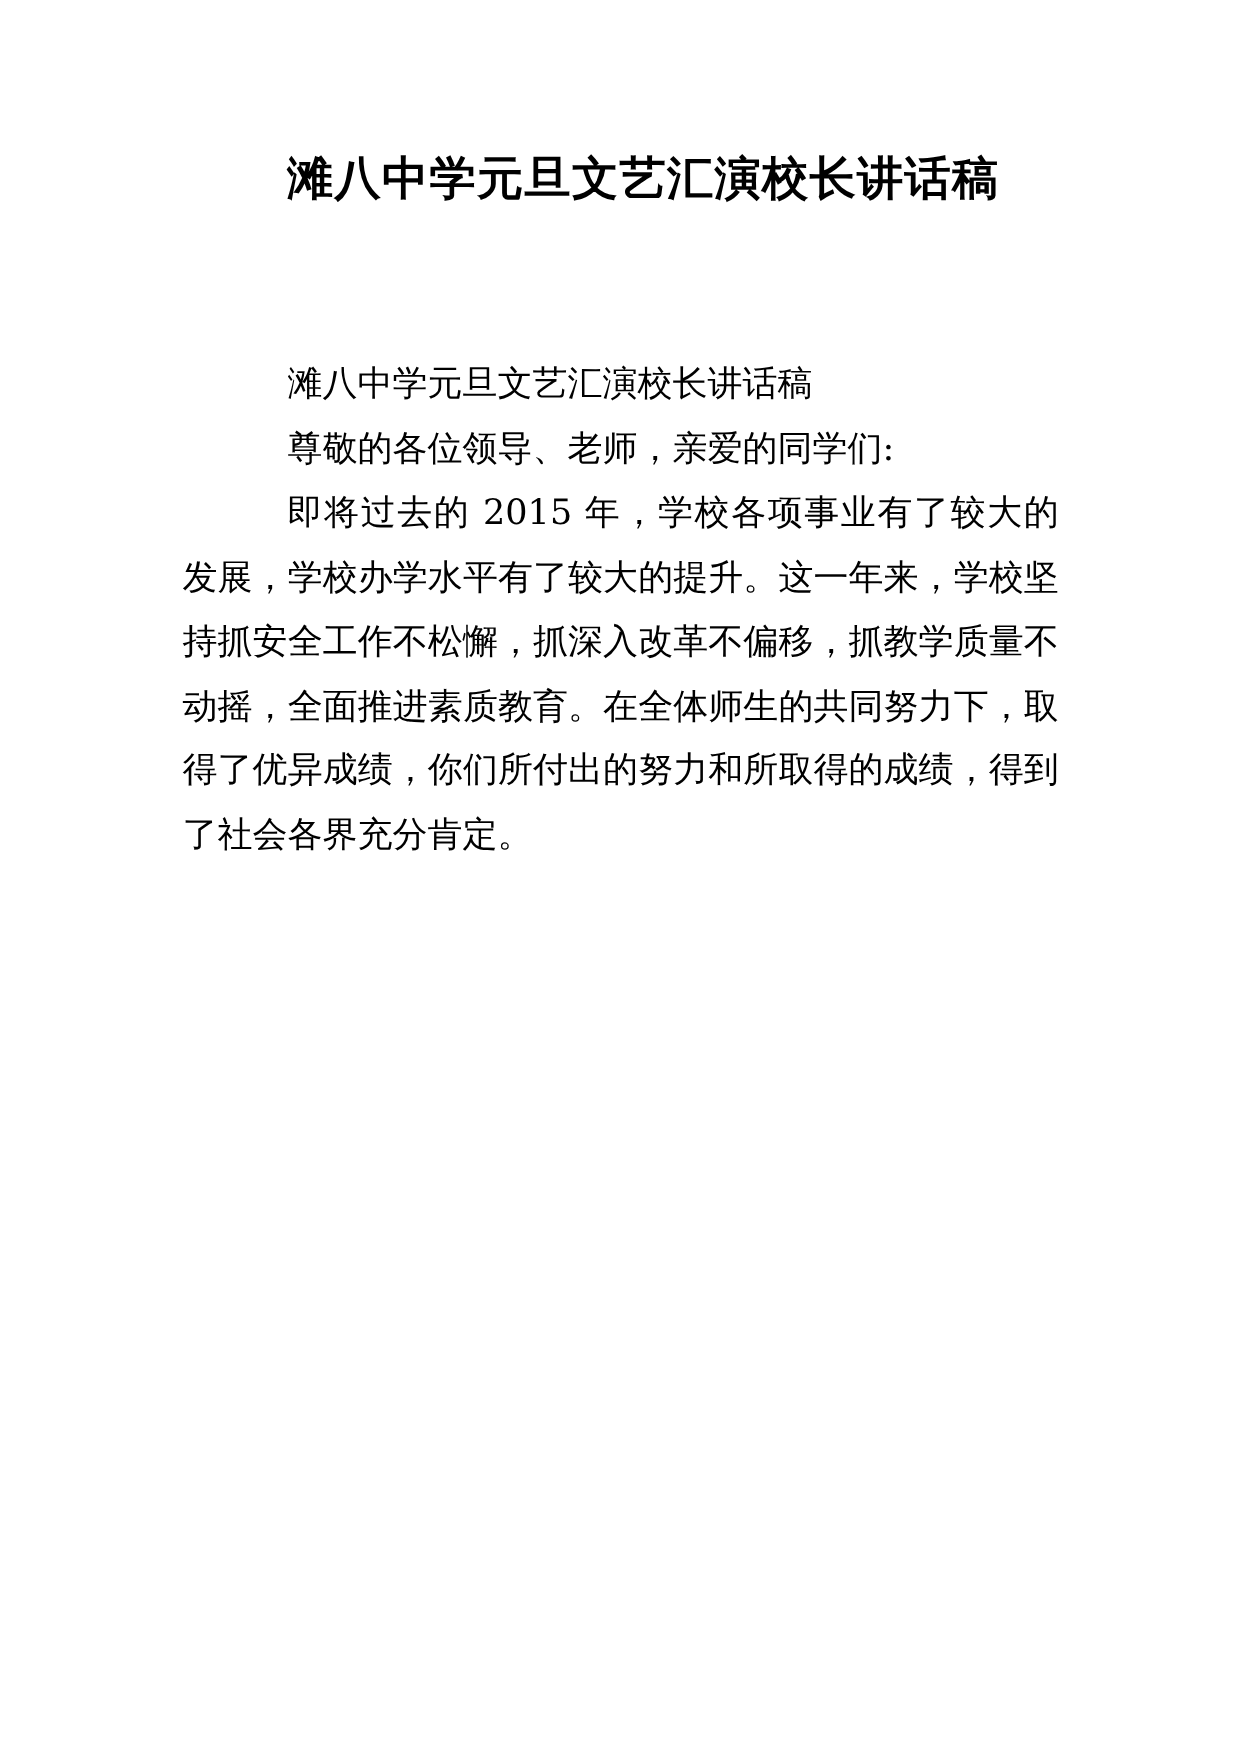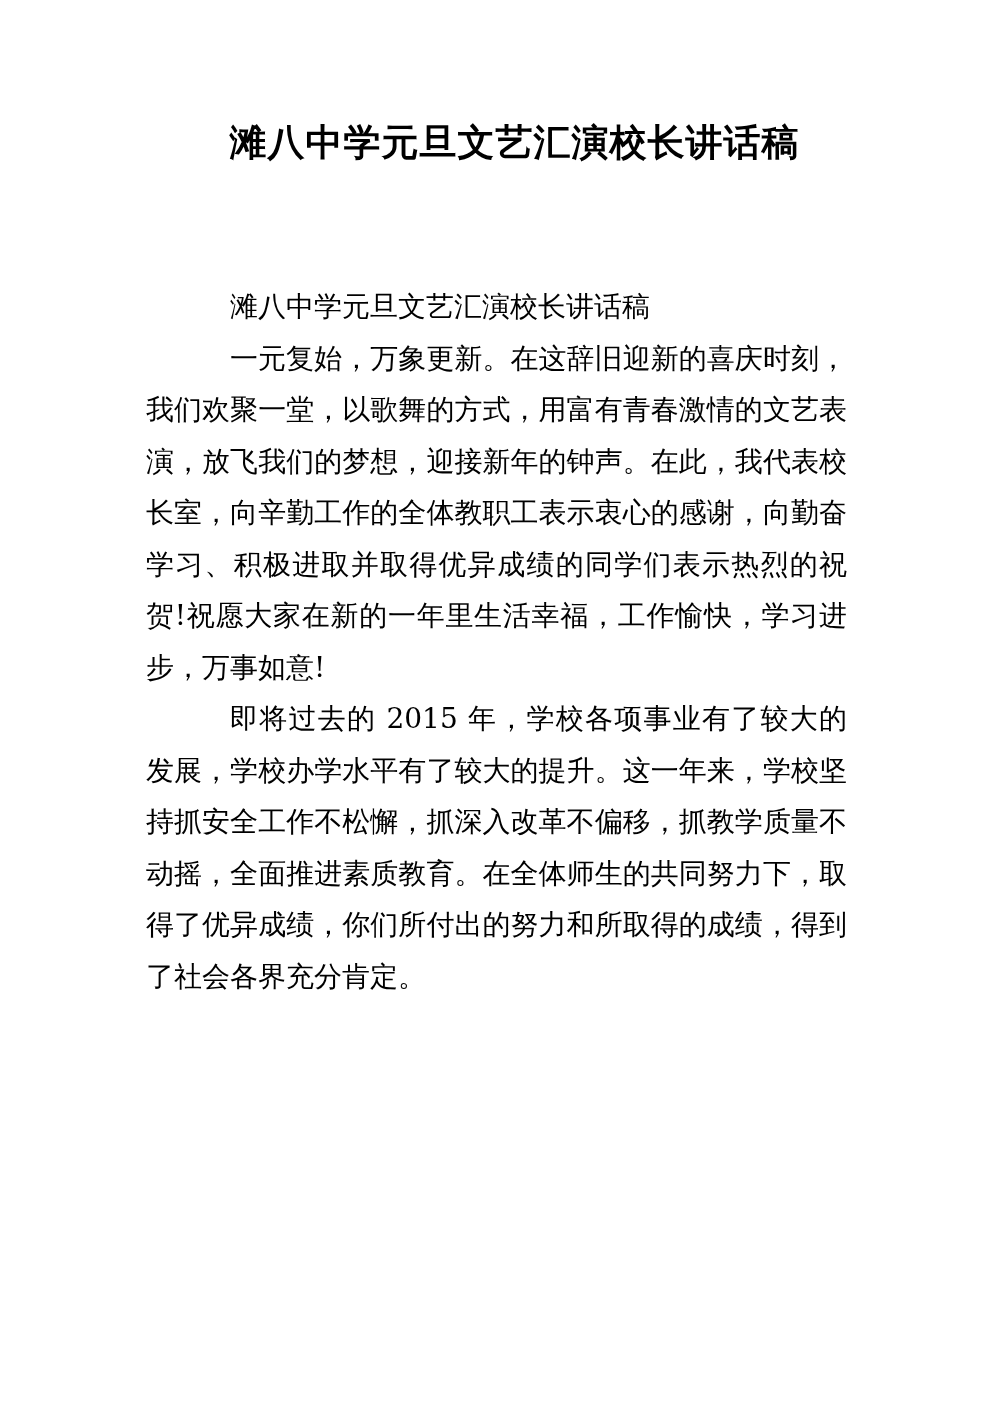--- a/index.html
+++ b/index.html
@@ -46,16 +46,16 @@
   }
 </style>
 </head>
 <body>
 
 <div class="page">
   <h1 class="doc-title">滩八中学元旦文艺汇演校长讲话稿</h1>
 
   <div class="doc-body">
     <p>滩八中学元旦文艺汇演校长讲话稿</p>
-    <p>一元复始，万象更新。在这辞旧迎新的喜庆时刻，我们欢聚一堂，以歌舞的方式，用富有青春激情的文艺表演，放飞我们的梦想，迎接新年的钟声。在此，我代表校长室，向辛勤工作的全体教职工表示衷心的感谢，向勤奋学习、积极进取并取得优异成绩的同学们表示热烈的祝贺!祝愿大家在新的一年里生活幸福，工作愉快，学习进步，万事如意!</p>
+    <p>尊敬的各位领导、老师，亲爱的同学们:</p>
     <p>即将过去的 2015 年，学校各项事业有了较大的发展，学校办学水平有了较大的提升。这一年来，学校坚持抓安全工作不松懈，抓深入改革不偏移，抓教学质量不动摇，全面推进素质教育。在全体师生的共同努力下，取得了优异成绩，你们所付出的努力和所取得的成绩，得到了社会各界充分肯定。</p>
   </div>
 </div>
 
 </body></html>

